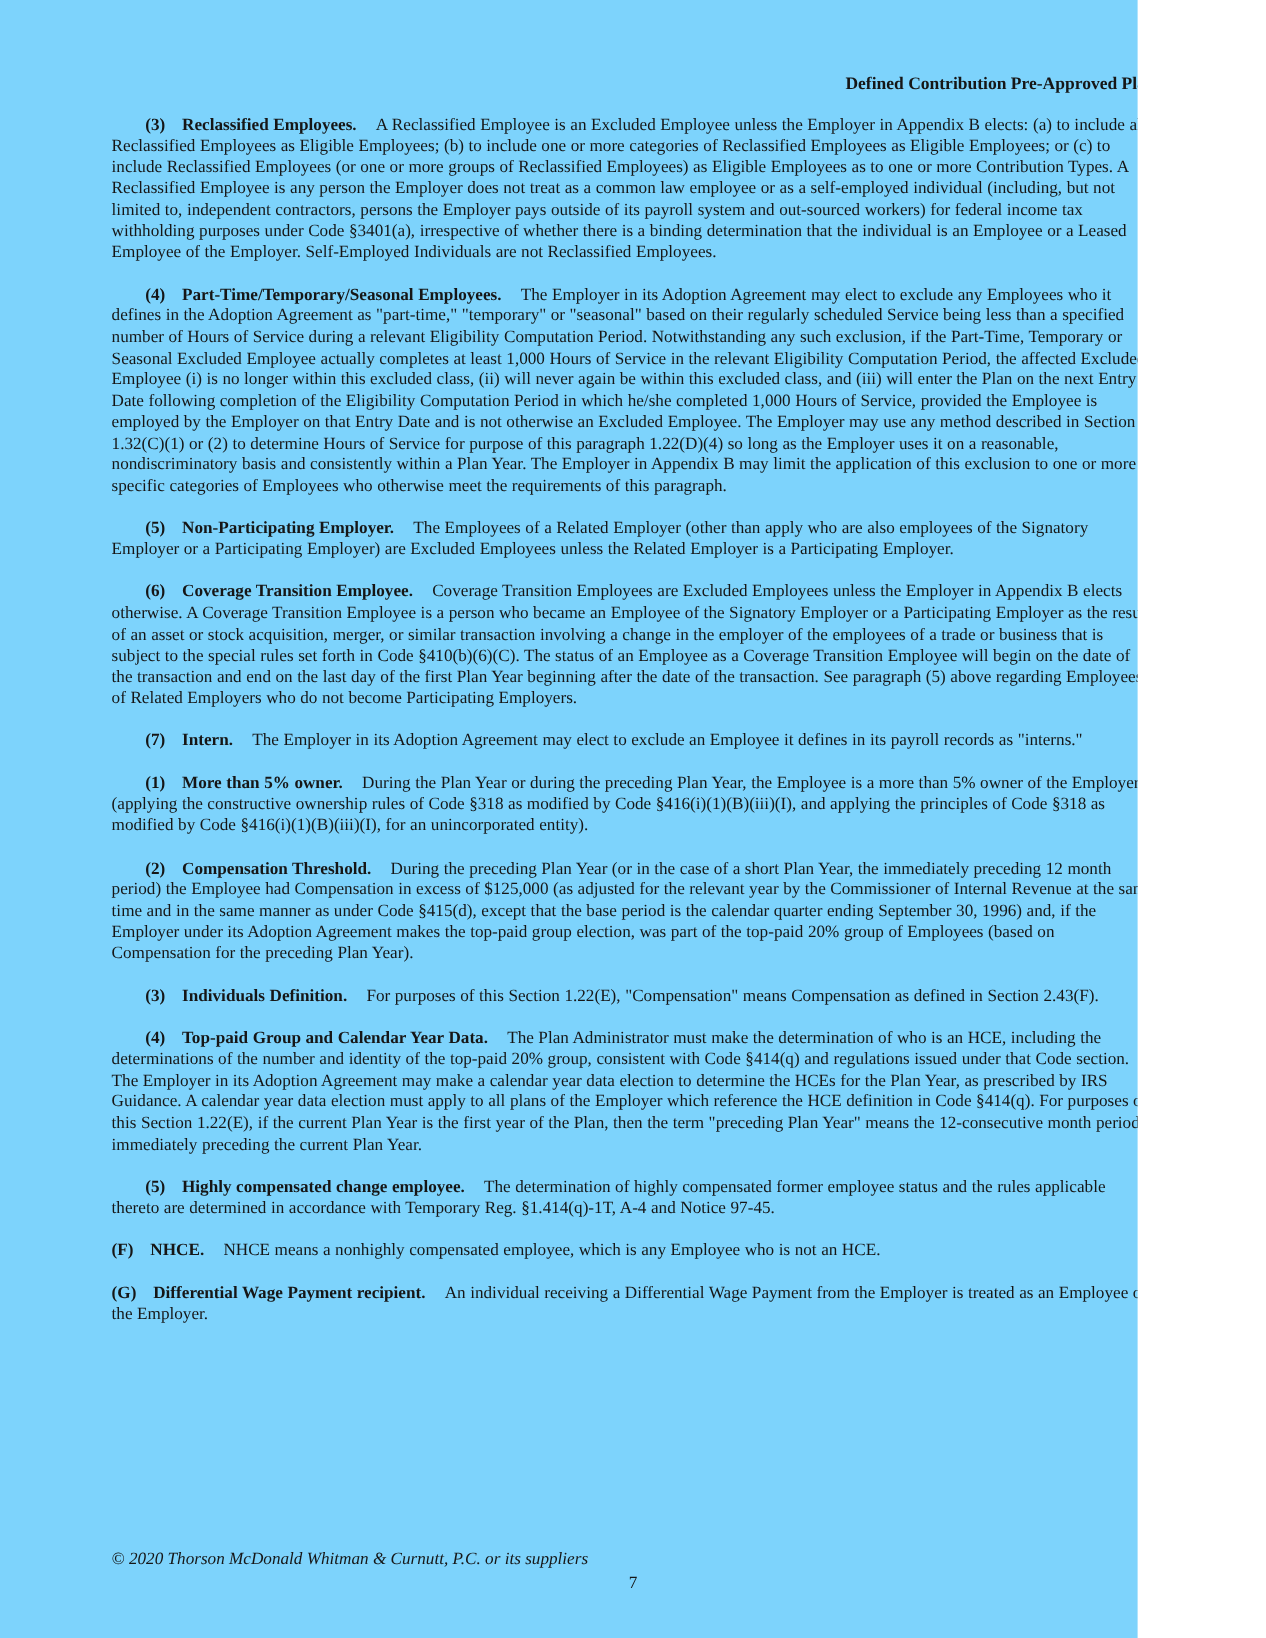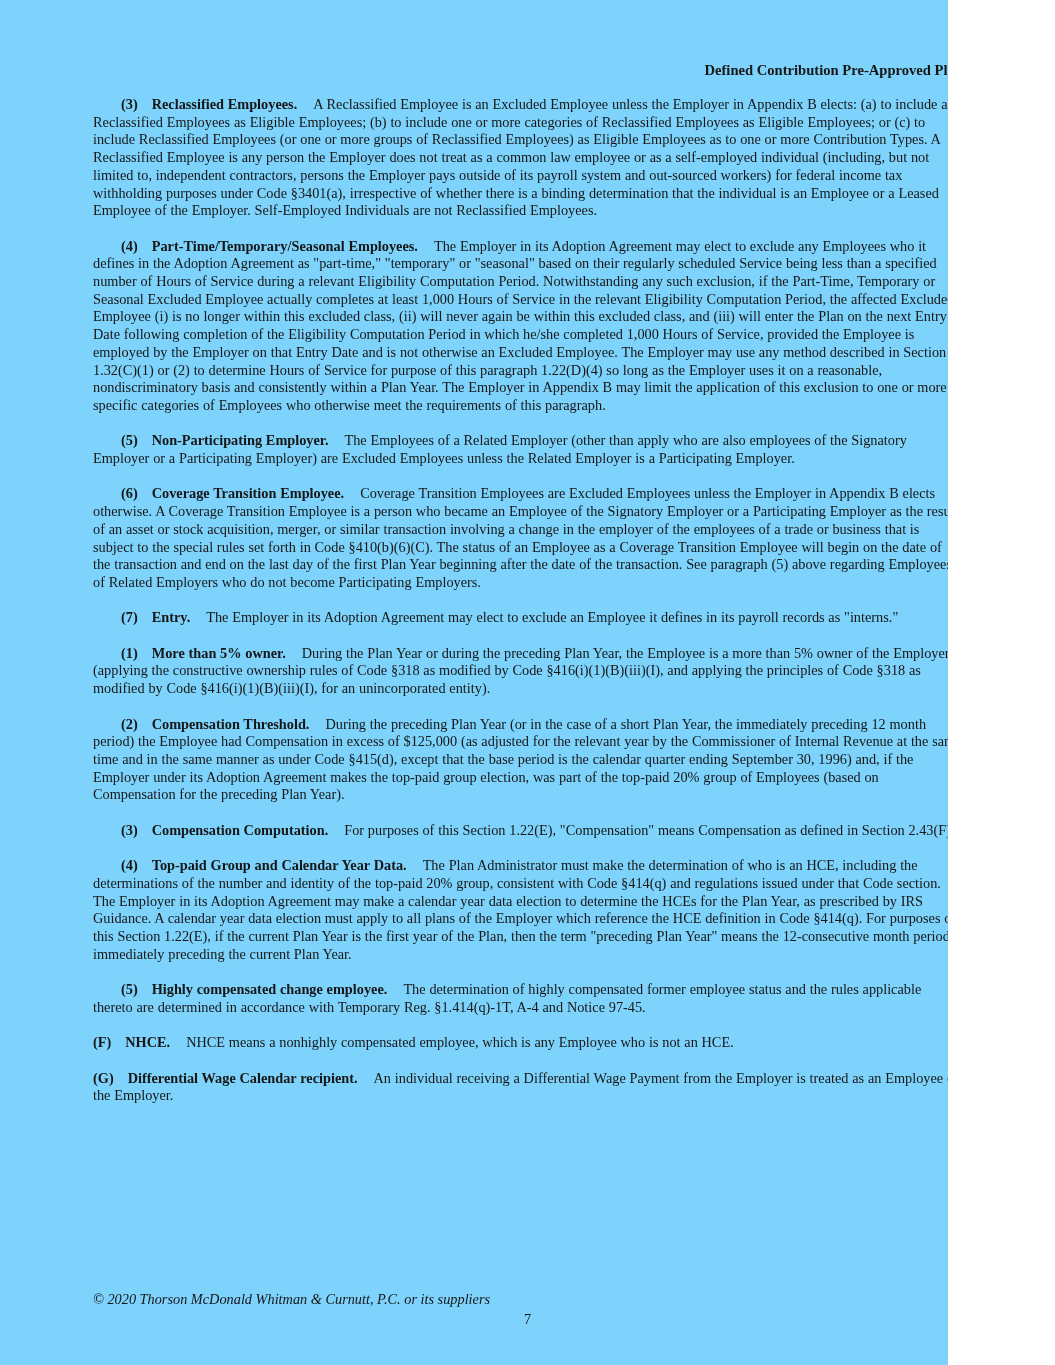--- a/index.html
+++ b/index.html
@@ -78,27 +78,27 @@
 
 <div class="sheet">
 
   <div class="running-header">Defined Contribution Pre-Approved Plan</div>
 
   <main class="content">
       <p class="para indent"><b class="para-heading"><span class="para-label">(3)</span><span class="para-title">Reclassified Employees.</span></b><span class="para-body">A Reclassified Employee is an Excluded Employee unless the Employer in Appendix B elects: (a) to include all Reclassified Employees as Eligible Employees; (b) to include one or more categories of Reclassified Employees as Eligible Employees; or (c) to include Reclassified Employees (or one or more groups of Reclassified Employees) as Eligible Employees as to one or more Contribution Types. A Reclassified Employee is any person the Employer does not treat as a common law employee or as a self-employed individual (including, but not limited to, independent contractors, persons the Employer pays outside of its payroll system and out-sourced workers) for federal income tax withholding purposes under Code §3401(a), irrespective of whether there is a binding determination that the individual is an Employee or a Leased Employee of the Employer. Self-Employed Individuals are not Reclassified Employees.</span></p>
       <p class="para indent"><b class="para-heading"><span class="para-label">(4)</span><span class="para-title">Part-Time/Temporary/Seasonal Employees.</span></b><span class="para-body">The Employer in its Adoption Agreement may elect to exclude any Employees who it defines in the Adoption Agreement as "part-time," "temporary" or "seasonal" based on their regularly scheduled Service being less than a specified number of Hours of Service during a relevant Eligibility Computation Period. Notwithstanding any such exclusion, if the Part-Time, Temporary or Seasonal Excluded Employee actually completes at least 1,000 Hours of Service in the relevant Eligibility Computation Period, the affected Excluded Employee (i) is no longer within this excluded class, (ii) will never again be within this excluded class, and (iii) will enter the Plan on the next Entry Date following completion of the Eligibility Computation Period in which he/she completed 1,000 Hours of Service, provided the Employee is employed by the Employer on that Entry Date and is not otherwise an Excluded Employee. The Employer may use any method described in Section 1.32(C)(1) or (2) to determine Hours of Service for purpose of this paragraph 1.22(D)(4) so long as the Employer uses it on a reasonable, nondiscriminatory basis and consistently within a Plan Year. The Employer in Appendix B may limit the application of this exclusion to one or more specific categories of Employees who otherwise meet the requirements of this paragraph.</span></p>
       <p class="para indent"><b class="para-heading"><span class="para-label">(5)</span><span class="para-title">Non-Participating Employer.</span></b><span class="para-body">The Employees of a Related Employer (other than apply who are also employees of the Signatory Employer or a Participating Employer) are Excluded Employees unless the Related Employer is a Participating Employer.</span></p>
       <p class="para indent"><b class="para-heading"><span class="para-label">(6)</span><span class="para-title">Coverage Transition Employee.</span></b><span class="para-body">Coverage Transition Employees are Excluded Employees unless the Employer in Appendix B elects otherwise. A Coverage Transition Employee is a person who became an Employee of the Signatory Employer or a Participating Employer as the result of an asset or stock acquisition, merger, or similar transaction involving a change in the employer of the employees of a trade or business that is subject to the special rules set forth in Code §410(b)(6)(C). The status of an Employee as a Coverage Transition Employee will begin on the date of the transaction and end on the last day of the first Plan Year beginning after the date of the transaction. See paragraph (5) above regarding Employees of Related Employers who do not become Participating Employers.</span></p>
-      <p class="para indent"><b class="para-heading"><span class="para-label">(7)</span><span class="para-title">Entry.</span></b><span class="para-body">The Employer in its Adoption Agreement may elect to exclude an Employee it defines in its payroll records as "interns."</span></p>
+      <p class="para indent"><b class="para-heading"><span class="para-label">(7)</span><span class="para-title">Intern.</span></b><span class="para-body">The Employer in its Adoption Agreement may elect to exclude an Employee it defines in its payroll records as "interns."</span></p>
       <p class="para indent"><b class="para-heading"><span class="para-label">(1)</span><span class="para-title">More than 5% owner.</span></b><span class="para-body">During the Plan Year or during the preceding Plan Year, the Employee is a more than 5% owner of the Employer (applying the constructive ownership rules of Code §318 as modified by Code §416(i)(1)(B)(iii)(I), and applying the principles of Code §318 as modified by Code §416(i)(1)(B)(iii)(I), for an unincorporated entity).</span></p>
       <p class="para indent"><b class="para-heading"><span class="para-label">(2)</span><span class="para-title">Compensation Threshold.</span></b><span class="para-body">During the preceding Plan Year (or in the case of a short Plan Year, the immediately preceding 12 month period) the Employee had Compensation in excess of $125,000 (as adjusted for the relevant year by the Commissioner of Internal Revenue at the same time and in the same manner as under Code §415(d), except that the base period is the calendar quarter ending September 30, 1996) and, if the Employer under its Adoption Agreement makes the top-paid group election, was part of the top-paid 20% group of Employees (based on Compensation for the preceding Plan Year).</span></p>
-      <p class="para indent"><b class="para-heading"><span class="para-label">(3)</span><span class="para-title">Compensation Computation.</span></b><span class="para-body">For purposes of this Section 1.22(E), "Compensation" means Compensation as defined in Section 2.43(F).</span></p>
+      <p class="para indent"><b class="para-heading"><span class="para-label">(3)</span><span class="para-title">Individuals Definition.</span></b><span class="para-body">For purposes of this Section 1.22(E), "Compensation" means Compensation as defined in Section 2.43(F).</span></p>
       <p class="para indent"><b class="para-heading"><span class="para-label">(4)</span><span class="para-title">Top-paid Group and Calendar Year Data.</span></b><span class="para-body">The Plan Administrator must make the determination of who is an HCE, including the determinations of the number and identity of the top-paid 20% group, consistent with Code §414(q) and regulations issued under that Code section. The Employer in its Adoption Agreement may make a calendar year data election to determine the HCEs for the Plan Year, as prescribed by IRS Guidance. A calendar year data election must apply to all plans of the Employer which reference the HCE definition in Code §414(q). For purposes of this Section 1.22(E), if the current Plan Year is the first year of the Plan, then the term "preceding Plan Year" means the 12-consecutive month period immediately preceding the current Plan Year.</span></p>
       <p class="para indent"><b class="para-heading"><span class="para-label">(5)</span><span class="para-title">Highly compensated change employee.</span></b><span class="para-body">The determination of highly compensated former employee status and the rules applicable thereto are determined in accordance with Temporary Reg. §1.414(q)-1T, A-4 and Notice 97-45.</span></p>
       <p class="para"><b class="para-heading"><span class="para-label">(F)</span><span class="para-title">NHCE.</span></b><span class="para-body">NHCE means a nonhighly compensated employee, which is any Employee who is not an HCE.</span></p>
-      <p class="para"><b class="para-heading"><span class="para-label">(G)</span><span class="para-title">Differential Wage Calendar recipient.</span></b><span class="para-body">An individual receiving a Differential Wage Payment from the Employer is treated as an Employee of the Employer.</span></p>
+      <p class="para"><b class="para-heading"><span class="para-label">(G)</span><span class="para-title">Differential Wage Payment recipient.</span></b><span class="para-body">An individual receiving a Differential Wage Payment from the Employer is treated as an Employee of the Employer.</span></p>
     </main>
 
   <div class="footer-copyright">© 2020 Thorson McDonald Whitman &amp; Curnutt, P.C. or its suppliers</div>
 
   <div class="footer-pagenum">7</div>
 
 </div>
 
 </body></html>

